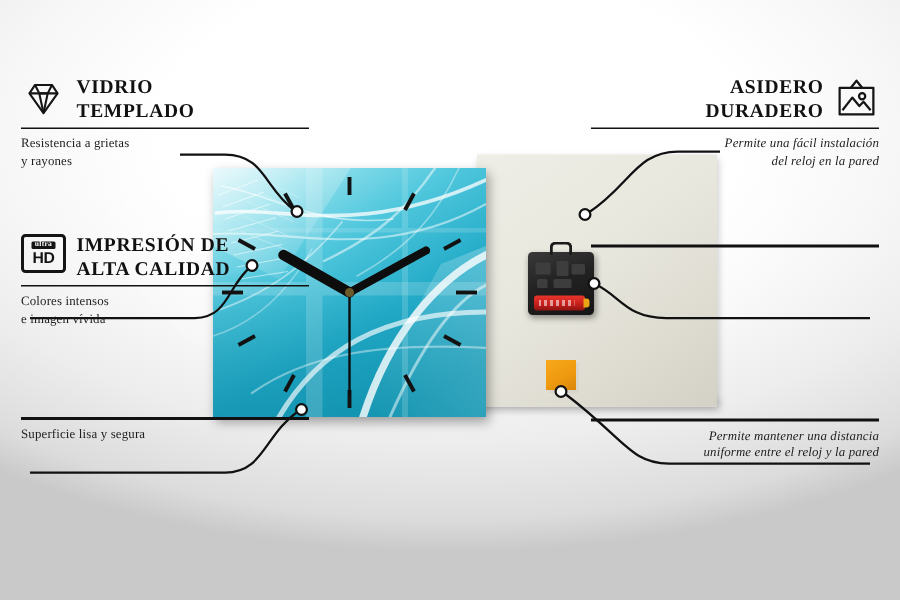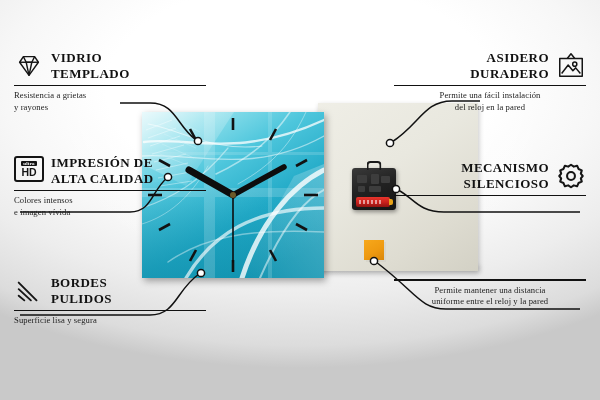--- a/index.html
+++ b/index.html
@@ -92,21 +92,21 @@
     font-size:13px; font-weight:bold; line-height:1.22; color:#111;
     letter-spacing:.45px; text-transform:uppercase; white-space:pre-line;
   }
   .feature.left .ftitle { text-align:left; }
   .feature.right .ftitle { text-align:right; }
   .rule { height:1.6px; background:#111; margin-top:3px; }
   .fdesc {
     margin-top:4px; font-size:8.6px; line-height:1.32; color:#1d1d1d;
     white-space:pre-line; letter-spacing:.1px;
   }
-  .feature.right .fdesc { text-align:center; }
+  .feature.right .fdesc { text-align:right;font-style:italic; }
 
   
   #f-vidrio      { left:14px;  top:50px; }
   #f-impresion   { left:14px;  top:155px; }
   #f-bordes      { left:14px;  top:275px; }
   #f-asidero     { left:394px; top:50px;  }
   #f-mecanismo   { left:394px; top:160px; }
   #f-espaciador  { left:394px; top:276px; }
 
   .hd-badge {
@@ -294,31 +294,20 @@
       </span>
       <div class="ftitle">IMPRESIÓN DE
 ALTA CALIDAD</div>
     </div>
     <div class="rule"></div>
     <div class="fdesc">Colores intensos
 e imagen vívida</div>
   </div>
 
   <div class="feature left" id="f-bordes">
-    <div class="head">
-      <span class="ficon">
-        <svg viewBox="0 0 32 32" fill="none" stroke="currentColor" stroke-width="2" stroke-linecap="round">
-          <path d="M5 7 L24 26"></path>
-            <path d="M5 14 L18 26"></path>
-            <path d="M5 21 L11 26"></path>
-        </svg>
-      </span>
-      <div class="ftitle">BORDES
-PULIDOS</div>
-    </div>
     <div class="rule"></div>
     <div class="fdesc">Superficie lisa y segura</div>
   </div>
 
   <div class="feature right" id="f-asidero">
     <div class="head">
       <span class="ficon">
         <svg viewBox="0 0 32 32" fill="none" stroke="currentColor" stroke-width="1.6" stroke-linejoin="round">
           <path d="M12 8 L16 3 L20 8"></path>
           <rect x="4" y="8" width="24" height="19"></rect>
@@ -328,30 +317,20 @@
       </span>
       <div class="ftitle">ASIDERO
 DURADERO</div>
     </div>
     <div class="rule"></div>
     <div class="fdesc">Permite una fácil instalación
 del reloj en la pared</div>
   </div>
 
   <div class="feature right" id="f-mecanismo">
-    <div class="head">
-      <span class="ficon">
-        <svg viewBox="0 0 32 32" fill="none" stroke="currentColor" stroke-width="2.2" stroke-linejoin="round">
-          <path d="M16 4 L19 6 L22.5 5 L24 8.5 L27.5 10 L26.5 13.5 L28.5 16 L26.5 18.5 L27.5 22 L24 23.5 L22.5 27 L19 26 L16 28 L13 26 L9.5 27 L8 23.5 L4.5 22 L5.5 18.5 L3.5 16 L5.5 13.5 L4.5 10 L8 8.5 L9.5 5 L13 6 Z"></path>
-          <circle cx="16" cy="16" r="4.2"></circle>
-        </svg>
-      </span>
-      <div class="ftitle">MECANISMO
-SILENCIOSO</div>
-    </div>
     <div class="rule"></div>
   </div>
 
   <div class="feature right" id="f-espaciador">
     <div class="rule"></div>
     <div class="fdesc">Permite mantener una distancia
 uniforme entre el reloj y la pared</div>
   </div>
 
 </div>

